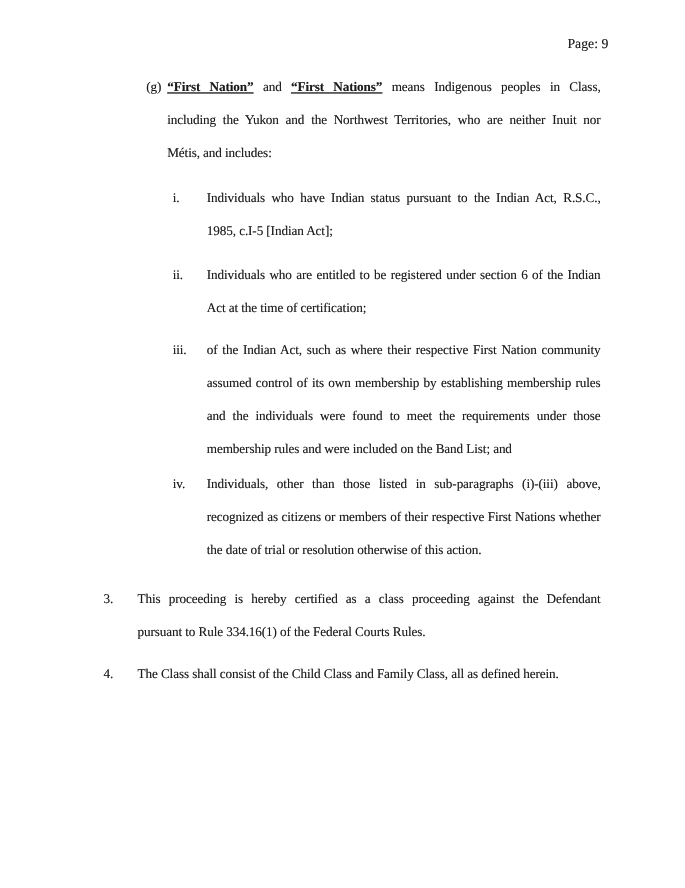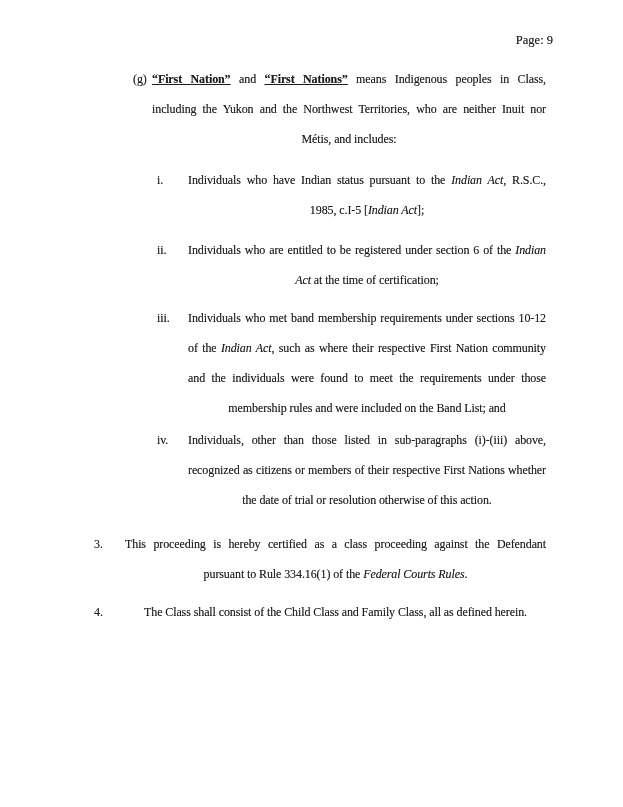--- a/index.html
+++ b/index.html
@@ -51,25 +51,25 @@
     line-height: 30px;
     white-space: nowrap;
   }
   .ln {
     line-height: 30px;
     text-align: justify;
     text-align-last: justify;
     text-justify: inter-word;
   }
   .ln.end {
-    text-align: center;
+    text-align: left;
     text-align-last: auto;
   }
   .b { font-weight: bold; text-decoration: underline; }
-  .i { font-style: italic; }
+  .i { }
 </style>
 </head>
 <body>
 
 <div class="page">
   <div class="page-header">Page: 9</div>
   <div class="doc-body">
       <div class="para indent-g">
         <span class="marker">(g)</span>
         <div class="ln"><span class="b">“First Nation”</span><span> and </span><span class="b">“First Nations”</span><span> means Indigenous peoples in Class,</span></div>
@@ -81,22 +81,22 @@
         <div class="ln"><span>Individuals who have Indian status pursuant to the </span><span class="i">Indian Act</span><span>, R.S.C.,</span></div>
         <div class="ln end"><span>1985, c.I-5 [</span><span class="i">Indian Act</span><span>];</span></div>
       </div>
       <div class="para indent-roman">
         <span class="marker">ii.</span>
         <div class="ln"><span>Individuals who are entitled to be registered under section 6 of the </span><span class="i">Indian</span></div>
         <div class="ln end"><span class="i">Act</span><span> at the time of certification;</span></div>
       </div>
       <div class="para indent-roman">
         <span class="marker">iii.</span>
-        <div class="ln"><span>Individuals who met band membership requirements under sections 10-12</span></div>
         <div class="ln"><span>of the </span><span class="i">Indian Act</span><span>, such as where their respective First Nation community</span></div>
+        <div class="ln"><span>assumed control of its own membership by establishing membership rules</span></div>
         <div class="ln"><span>and the individuals were found to meet the requirements under those</span></div>
         <div class="ln end"><span>membership rules and were included on the Band List; and</span></div>
       </div>
       <div class="para indent-roman">
         <span class="marker">iv.</span>
         <div class="ln"><span>Individuals, other than those listed in sub-paragraphs (i)-(iii) above,</span></div>
         <div class="ln"><span>recognized as citizens or members of their respective First Nations whether</span></div>
         <div class="ln end"><span>the date of trial or resolution otherwise of this action.</span></div>
       </div>
       <div class="para indent-numbered">

